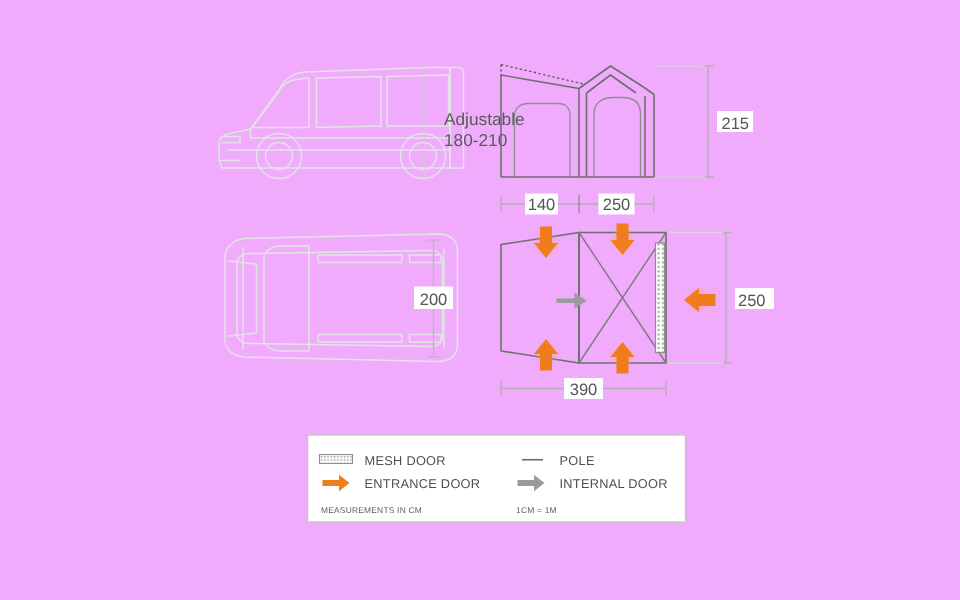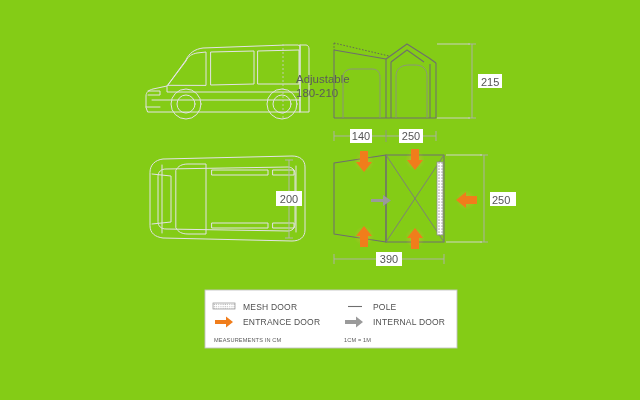--- a/index.html
+++ b/index.html
@@ -11,21 +11,21 @@
     width: 640px;
     height: 400px;
     overflow: hidden;
     font-family: "Liberation Sans", sans-serif;
     color: #555555;
   }
   #canvas {
     position: relative;
     width: 640px;
     height: 400px;
-    background: #84cc16;
+    background: #f0abfc;
   }
   svg.layer {
     position: absolute;
     left: 0;
     top: 0;
     width: 640px;
     height: 400px;
   }
   .dim-text {
     font-family: "Liberation Sans", sans-serif;

